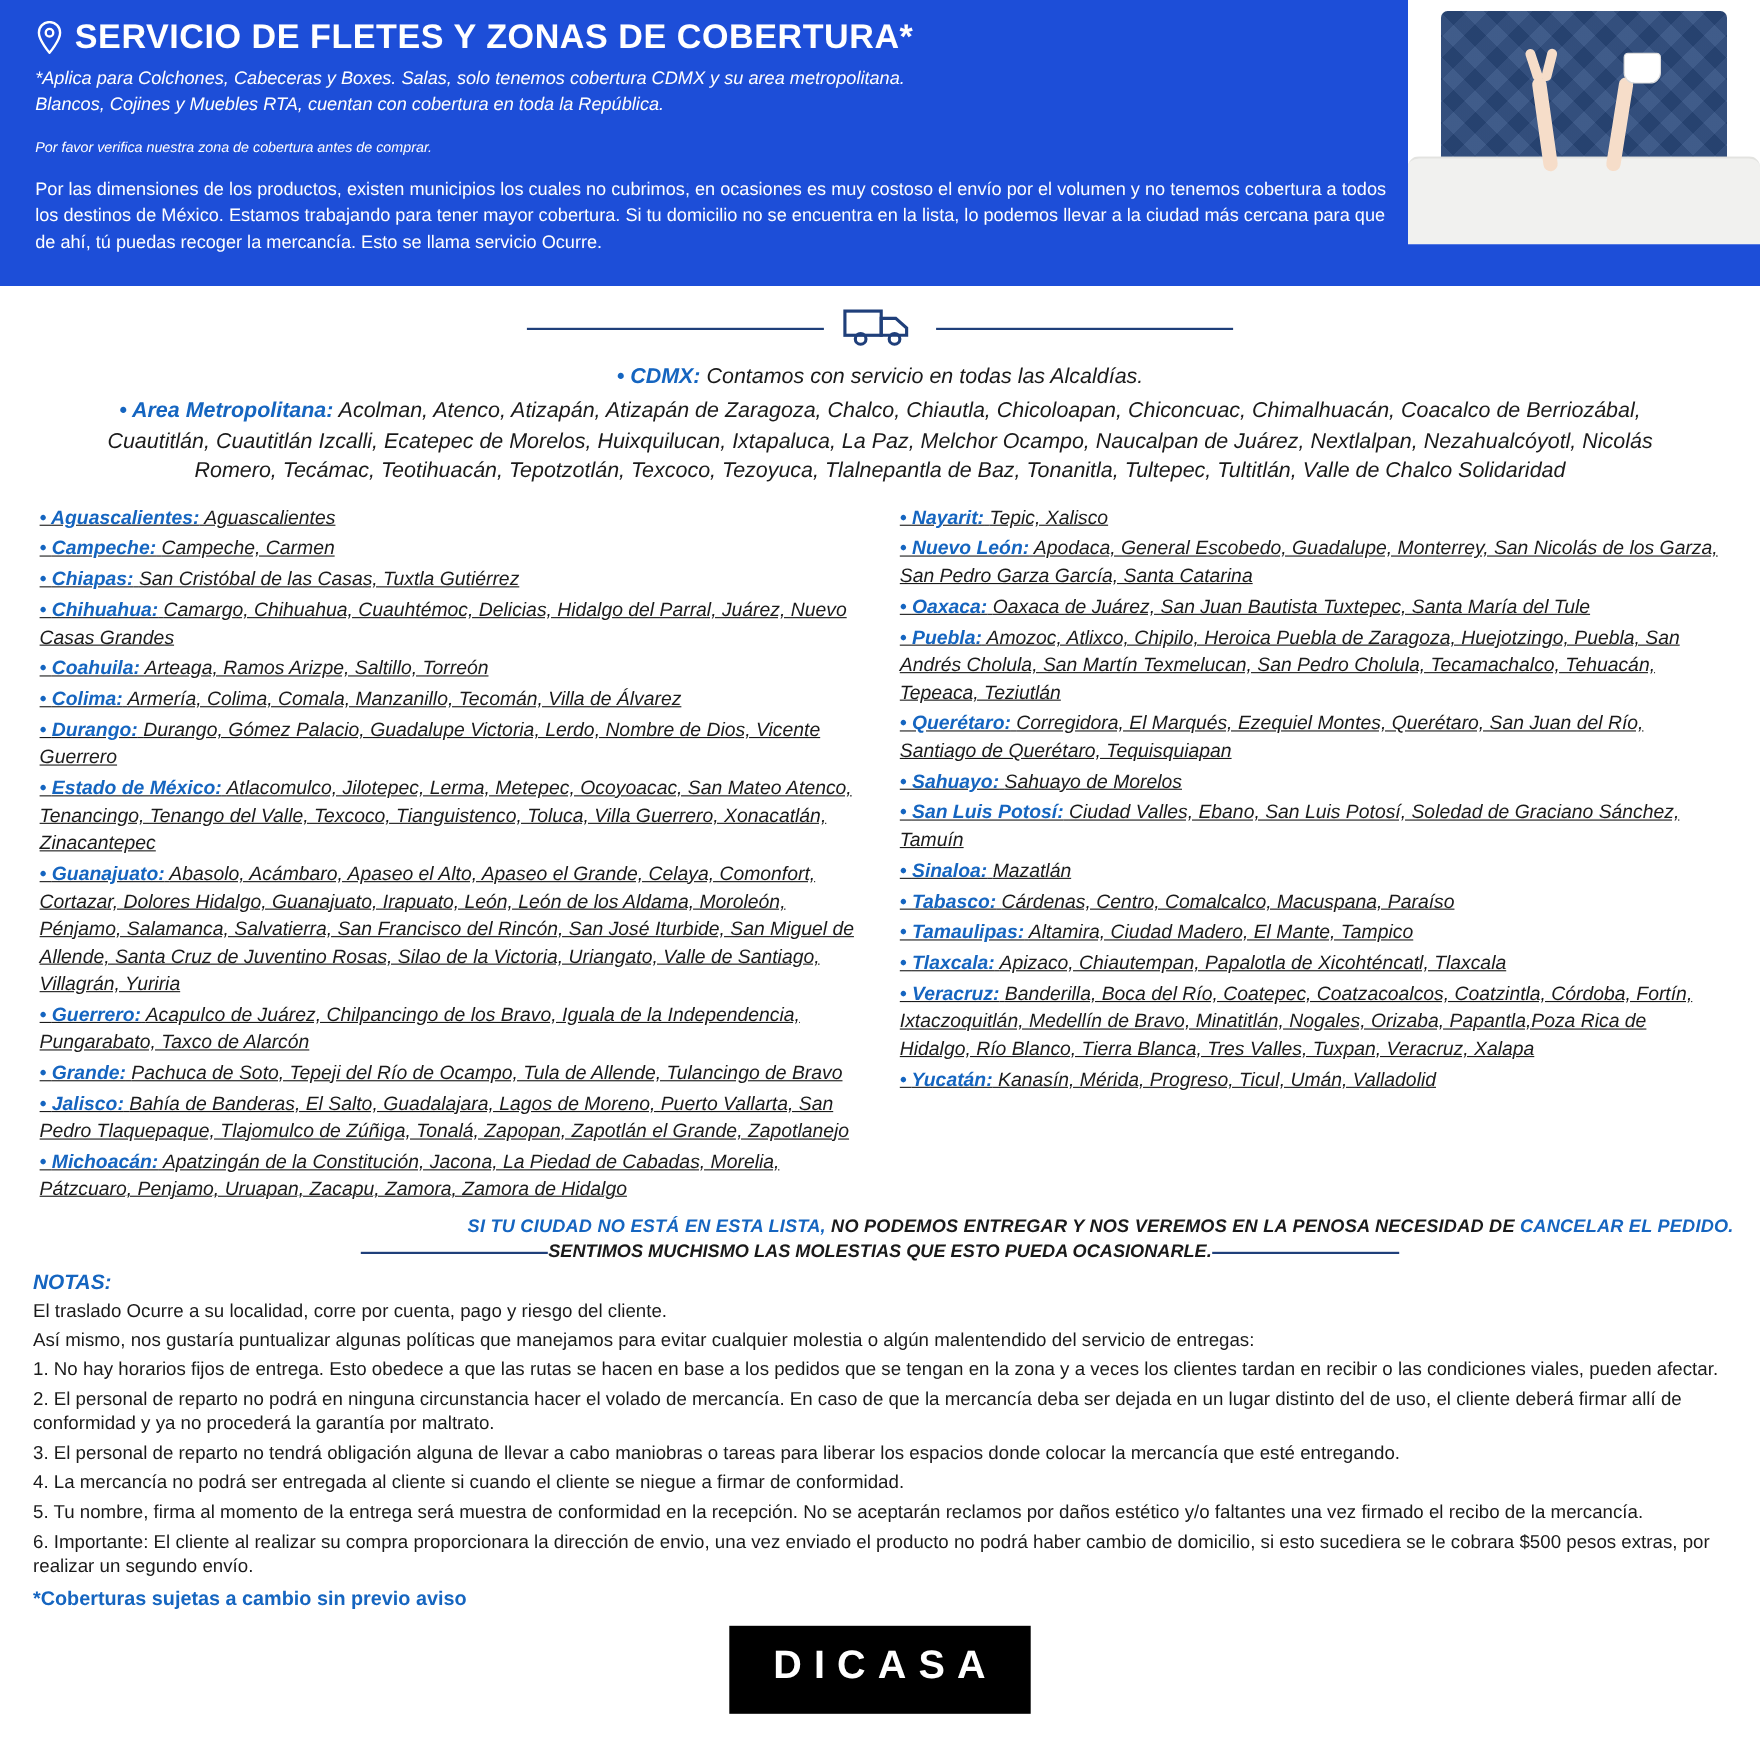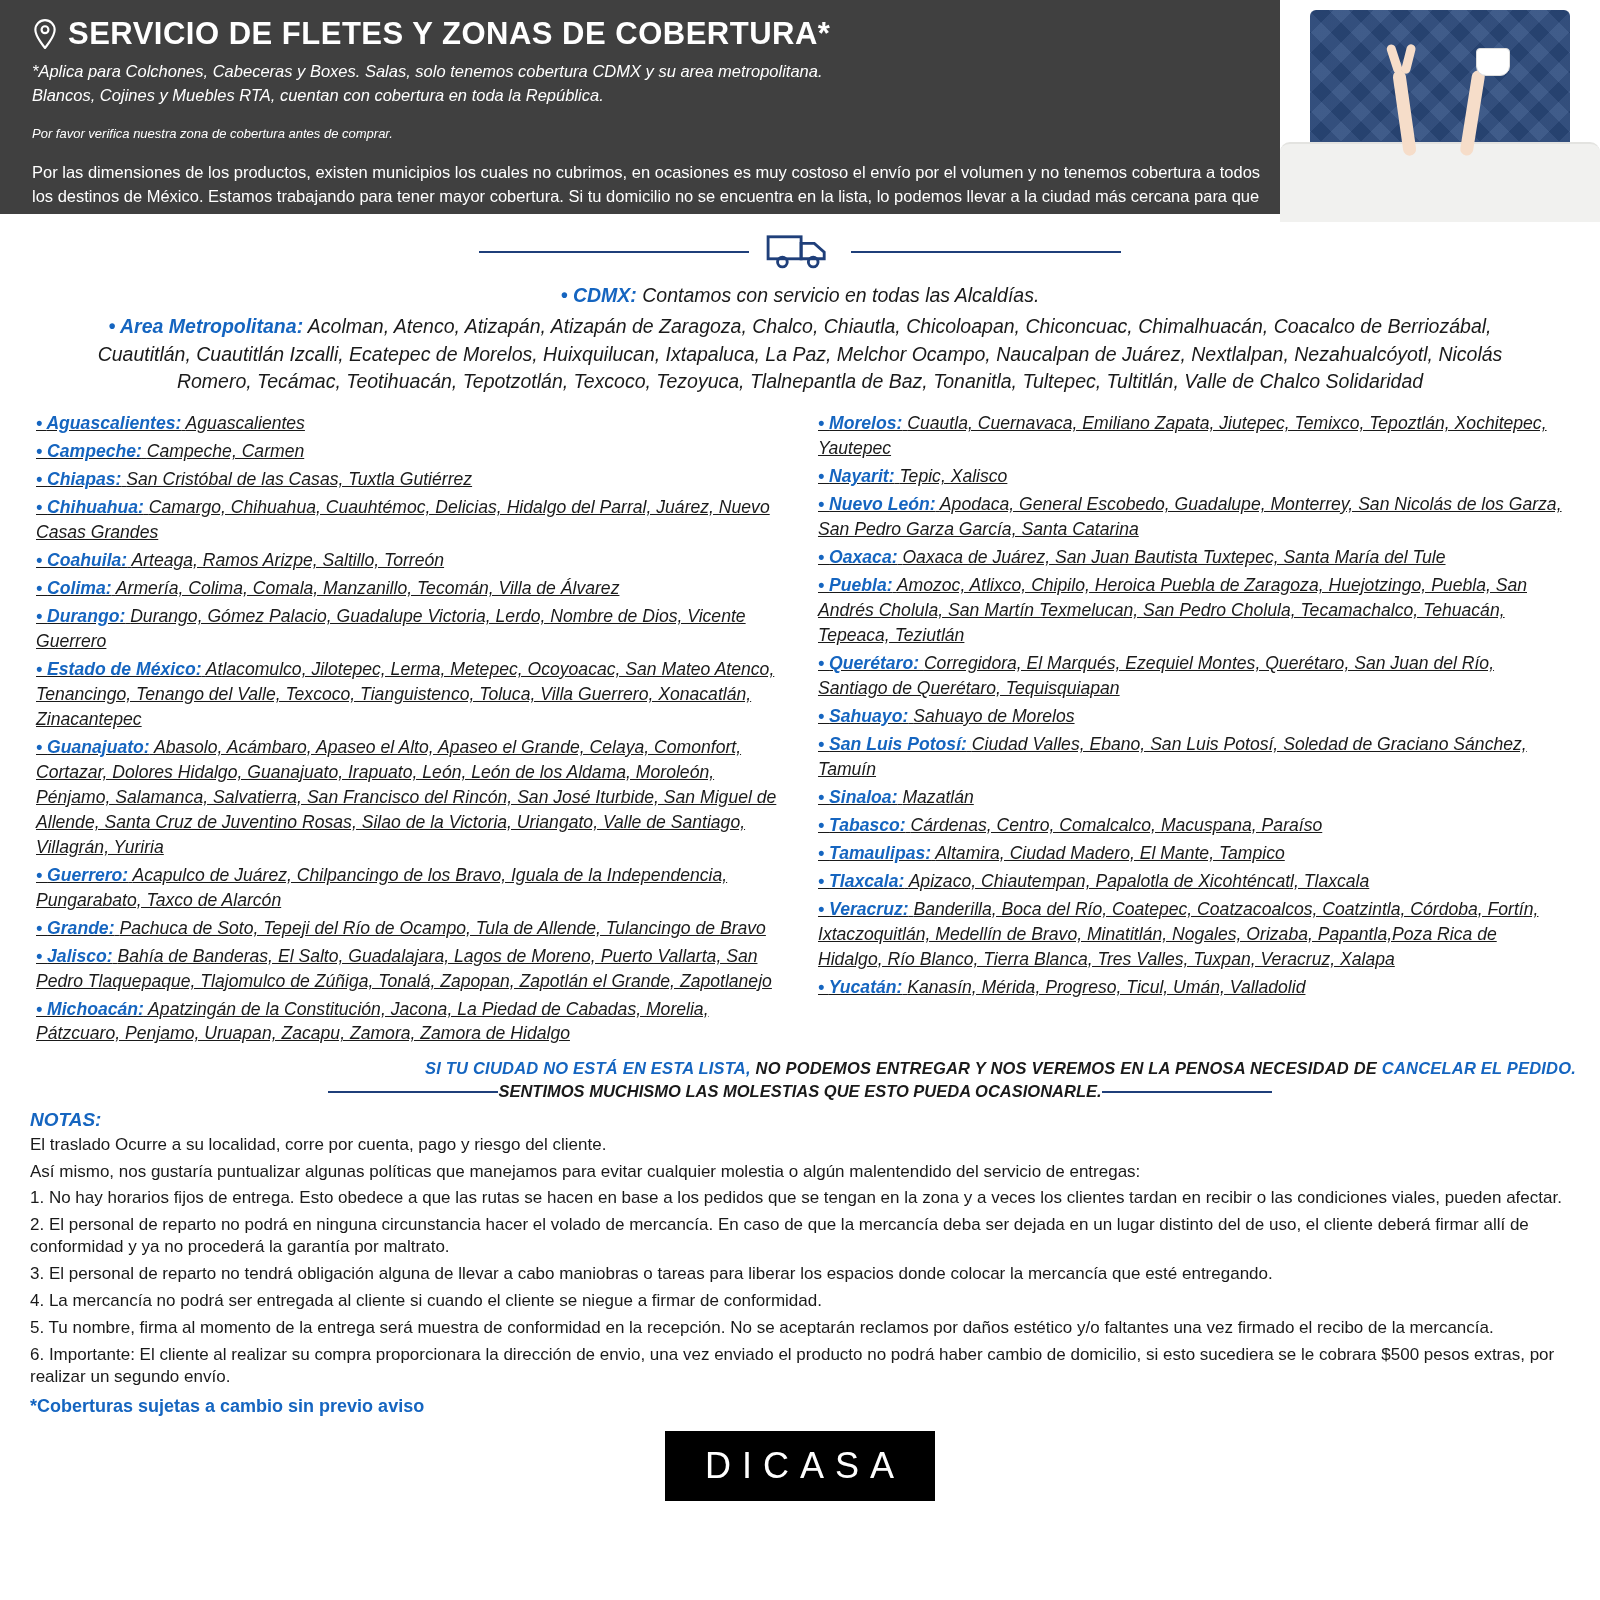--- a/index.html
+++ b/index.html
@@ -9,23 +9,23 @@
     font-family: "Liberation Sans", sans-serif;
     background:#ffffff;
     color:#1a1a1a;
     overflow:hidden;
   }
   .page { position:relative; width:1600px; height:1600px; }
 
   
   .header {
     position:relative;
-    background:#404040;
+    background:#1d4ed8;
     color:#ffffff;
-    height:214px;
+    height:260px;
     padding:14px 20px 18px 32px;
   }
   .header-title {
     display:flex; align-items:center; gap:10px;
     font-size:31px; font-weight:bold; letter-spacing:.5px;
     margin:2px 0 8px 0;
   }
   .pin-icon { display:inline-block; width:26px; height:30px; }
   .header-sub {
     font-style:italic; font-size:16.5px; line-height:1.45; max-width:1180px;
@@ -121,21 +121,21 @@
   .cobertura {
     color:#1565c0; font-weight:bold; font-size:18px; margin-top:8px;
   }
 
   
   .footer {
     display:flex; justify-content:center; align-items:center; margin-top:14px;
   }
   .logo-box {
     background:#000; color:#fff; font-size:36px; letter-spacing:11px;
-    padding:14px 30px 14px 40px; font-weight:normal;
+    padding:14px 30px 24px 40px; font-weight:bold;
   }
 </style>
 </head>
 <body>
 
 <div class="page">
 
   <div class="header">
     <div class="header-title">
       <span class="pin-icon">
@@ -201,21 +201,20 @@
       <div class="state-item"><span class="bullet">• </span><span class="nm">Colima:</span> <span>Armería, Colima, Comala, Manzanillo, Tecomán, Villa de Álvarez</span></div>
       <div class="state-item"><span class="bullet">• </span><span class="nm">Durango:</span> <span>Durango, Gómez Palacio, Guadalupe Victoria, Lerdo, Nombre de Dios, Vicente Guerrero</span></div>
       <div class="state-item"><span class="bullet">• </span><span class="nm">Estado de México:</span> <span>Atlacomulco, Jilotepec, Lerma, Metepec, Ocoyoacac, San Mateo Atenco, Tenancingo, Tenango del Valle, Texcoco, Tianguistenco, Toluca, Villa Guerrero, Xonacatlán, Zinacantepec</span></div>
       <div class="state-item"><span class="bullet">• </span><span class="nm">Guanajuato:</span> <span>Abasolo, Acámbaro, Apaseo el Alto, Apaseo el Grande, Celaya, Comonfort, Cortazar, Dolores Hidalgo, Guanajuato, Irapuato, León, León de los Aldama, Moroleón, Pénjamo, Salamanca, Salvatierra, San Francisco del Rincón, San José Iturbide, San Miguel de Allende, Santa Cruz de Juventino Rosas, Silao de la Victoria, Uriangato, Valle de Santiago, Villagrán, Yuriria</span></div>
       <div class="state-item"><span class="bullet">• </span><span class="nm">Guerrero:</span> <span>Acapulco de Juárez, Chilpancingo de los Bravo, Iguala de la Independencia, Pungarabato, Taxco de Alarcón</span></div>
       <div class="state-item"><span class="bullet">• </span><span class="nm">Grande:</span> <span>Pachuca de Soto, Tepeji del Río de Ocampo, Tula de Allende, Tulancingo de Bravo</span></div>
       <div class="state-item"><span class="bullet">• </span><span class="nm">Jalisco:</span> <span>Bahía de Banderas, El Salto, Guadalajara, Lagos de Moreno, Puerto Vallarta, San Pedro Tlaquepaque, Tlajomulco de Zúñiga, Tonalá, Zapopan, Zapotlán el Grande, Zapotlanejo</span></div>
       <div class="state-item"><span class="bullet">• </span><span class="nm">Michoacán:</span> <span>Apatzingán de la Constitución, Jacona, La Piedad de Cabadas, Morelia, Pátzcuaro, Penjamo, Uruapan, Zacapu, Zamora, Zamora de Hidalgo</span></div>
     </div>
     <div class="col">
-      <div class="state-item"><span class="bullet">• </span><span class="nm">Morelos:</span> <span>Cuautla, Cuernavaca, Emiliano Zapata, Jiutepec, Temixco, Tepoztlán, Xochitepec, Yautepec</span></div>
       <div class="state-item"><span class="bullet">• </span><span class="nm">Nayarit:</span> <span>Tepic, Xalisco</span></div>
       <div class="state-item"><span class="bullet">• </span><span class="nm">Nuevo León:</span> <span>Apodaca, General Escobedo, Guadalupe, Monterrey, San Nicolás de los Garza, San Pedro Garza García, Santa Catarina</span></div>
       <div class="state-item"><span class="bullet">• </span><span class="nm">Oaxaca:</span> <span>Oaxaca de Juárez, San Juan Bautista Tuxtepec, Santa María del Tule</span></div>
       <div class="state-item"><span class="bullet">• </span><span class="nm">Puebla:</span> <span>Amozoc, Atlixco, Chipilo, Heroica Puebla de Zaragoza, Huejotzingo, Puebla, San Andrés Cholula, San Martín Texmelucan, San Pedro Cholula, Tecamachalco, Tehuacán, Tepeaca, Teziutlán</span></div>
       <div class="state-item"><span class="bullet">• </span><span class="nm">Querétaro:</span> <span>Corregidora, El Marqués, Ezequiel Montes, Querétaro, San Juan del Río, Santiago de Querétaro, Tequisquiapan</span></div>
       <div class="state-item"><span class="bullet">• </span><span class="nm">Sahuayo:</span> <span>Sahuayo de Morelos</span></div>
       <div class="state-item"><span class="bullet">• </span><span class="nm">San Luis Potosí:</span> <span>Ciudad Valles, Ebano, San Luis Potosí, Soledad de Graciano Sánchez, Tamuín</span></div>
       <div class="state-item"><span class="bullet">• </span><span class="nm">Sinaloa:</span> <span>Mazatlán</span></div>
       <div class="state-item"><span class="bullet">• </span><span class="nm">Tabasco:</span> <span>Cárdenas, Centro, Comalcalco, Macuspana, Paraíso</span></div>
       <div class="state-item"><span class="bullet">• </span><span class="nm">Tamaulipas:</span> <span>Altamira, Ciudad Madero, El Mante, Tampico</span></div>

